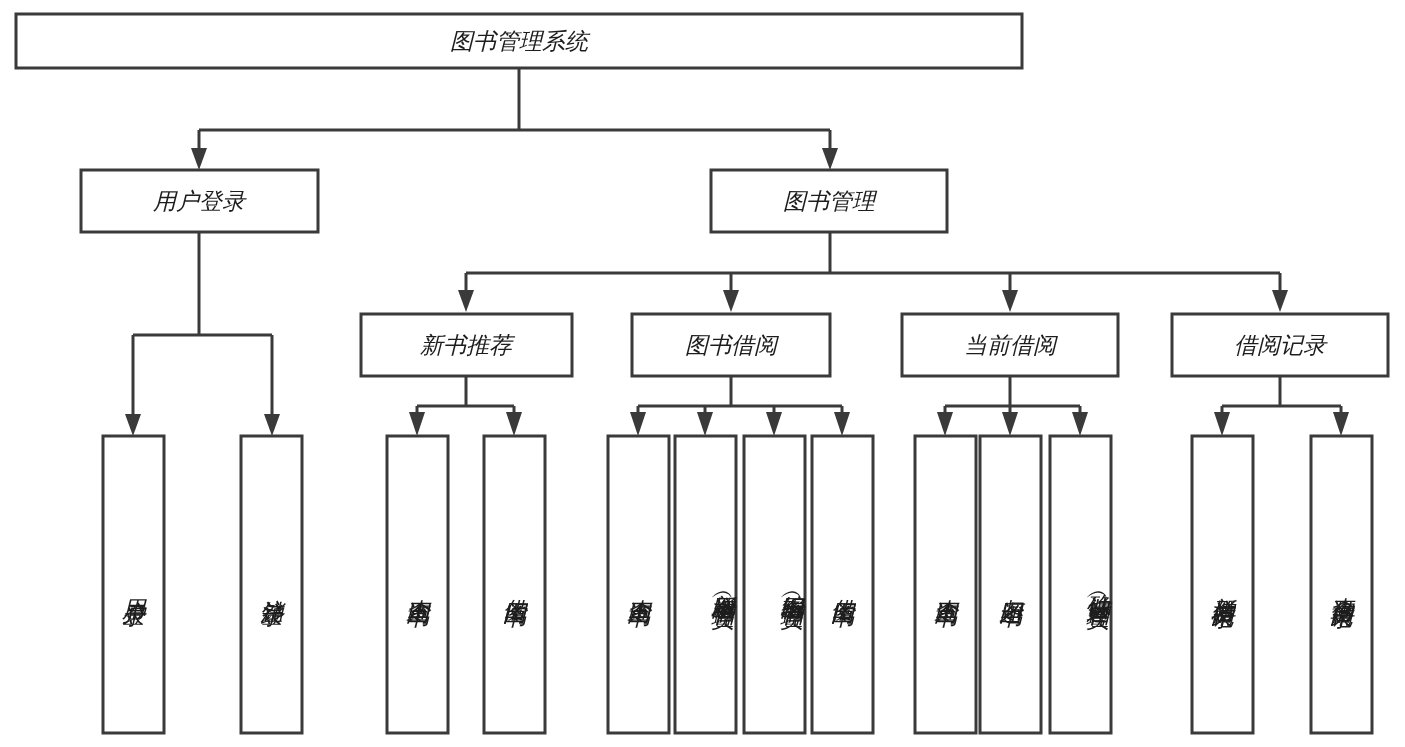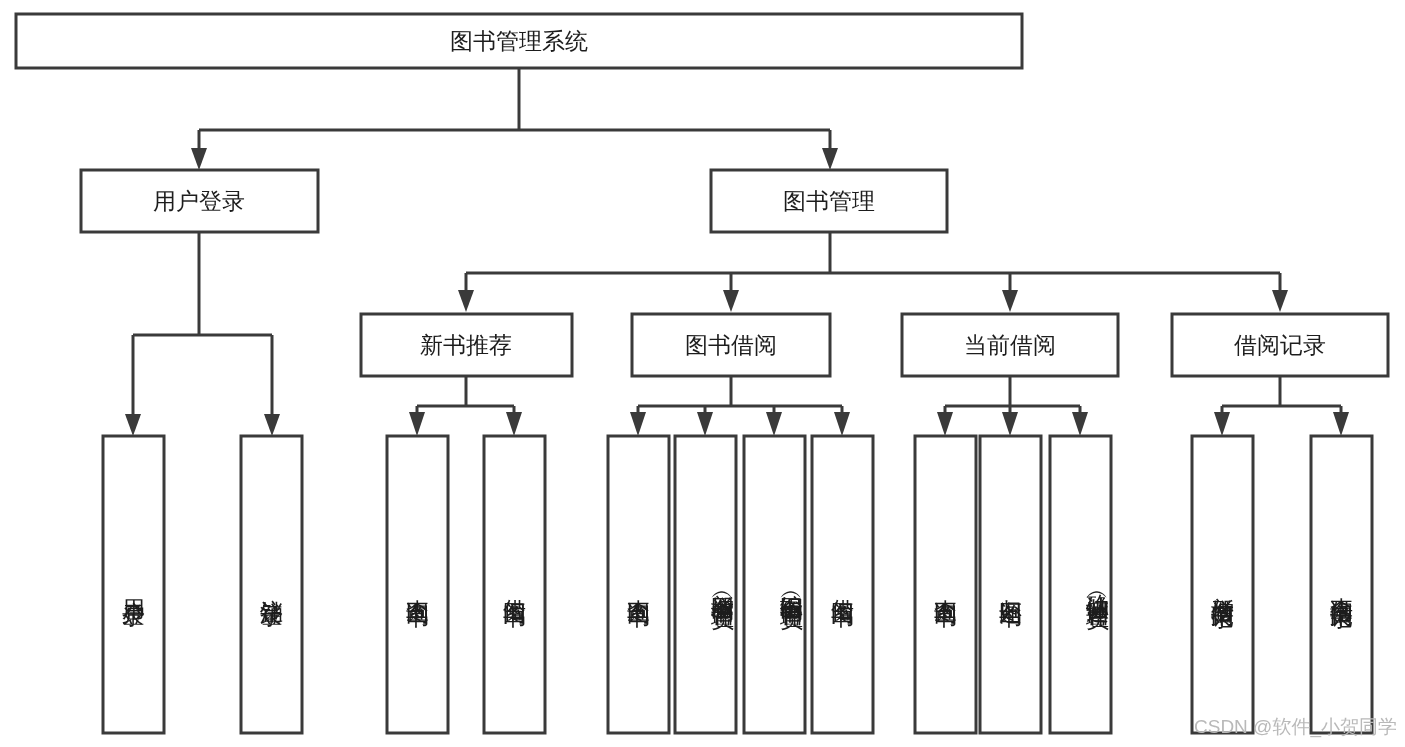--- a/index.html
+++ b/index.html
@@ -10,20 +10,21 @@
   }
   body {
     font-family: "Liberation Sans", "DejaVu Sans", sans-serif;
   }
   #diagram-root {
     position: relative;
     width: 1405px;
     height: 747px;
     background: #ffffff;
     overflow: hidden;
+    font-style: italic;
   }
   svg#flow-svg {
     position: absolute;
     left: 0;
     top: 0;
     width: 1405px;
     height: 747px;
   }
   .node-rect {
     fill: #ffffff;
@@ -200,15 +201,14 @@
   <div class="node-label-v" style="left:744px; top:442px; width:61px; height:285px; display:flex; align-items:flex-start; justify-content:center;">编辑图书（管理员）</div>
   <div class="node-label-v" style="left:812px; top:436px; width:61px; height:297px; display:flex; align-items:center; justify-content:center;">借阅图书</div>
 
   <div class="node-label-v" style="left:915px; top:436px; width:61px; height:297px; display:flex; align-items:center; justify-content:center;">查询图书</div>
   <div class="node-label-v" style="left:980px; top:436px; width:61px; height:297px; display:flex; align-items:center; justify-content:center;">归还图书</div>
   <div class="node-label-v" style="left:1050px; top:442px; width:61px; height:285px; display:flex; align-items:flex-start; justify-content:center;">确认归还（管理员）</div>
 
   <div class="node-label-v" style="left:1192px; top:436px; width:61px; height:297px; display:flex; align-items:center; justify-content:center;">新增借阅记录</div>
   <div class="node-label-v" style="left:1311px; top:436px; width:61px; height:297px; display:flex; align-items:center; justify-content:center;">查询借阅记录</div>
 
-  <div class="watermark" style="left:1194px; top:714px;">CSDN @软件_小贺同学</div>
 
 </div>
 
 </body></html>

